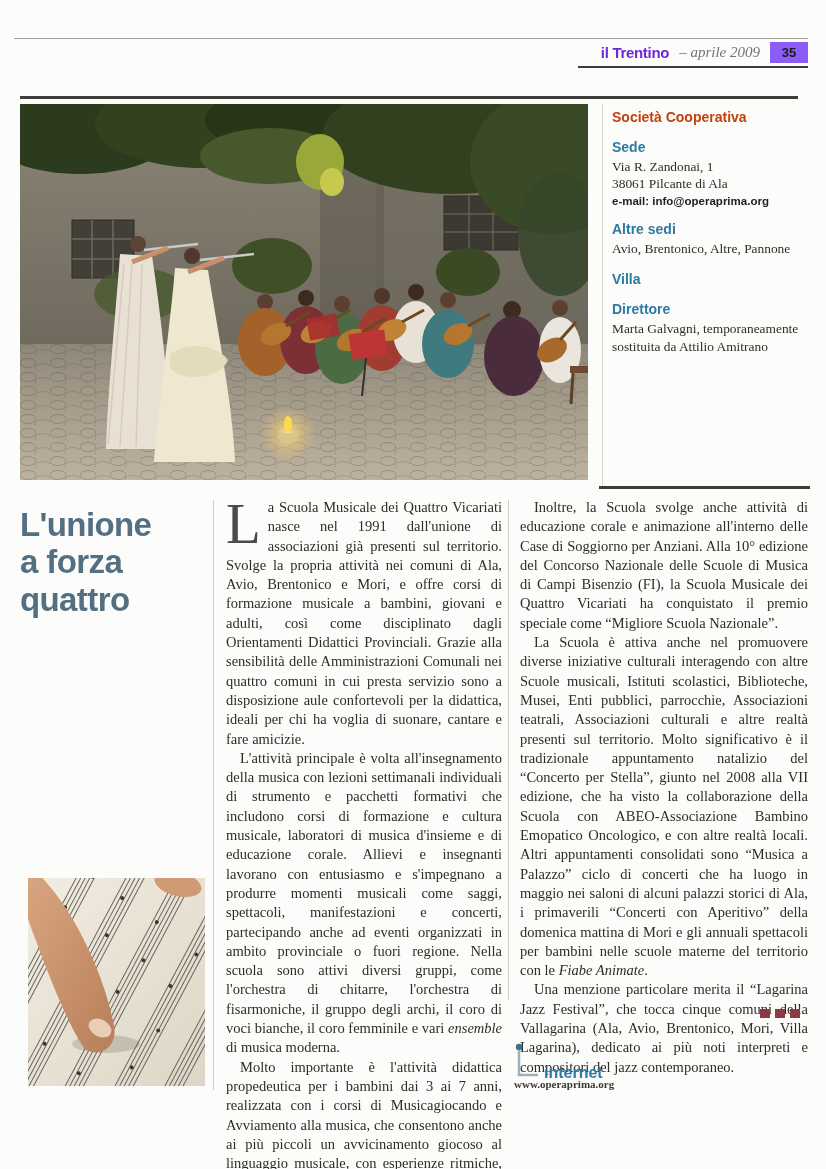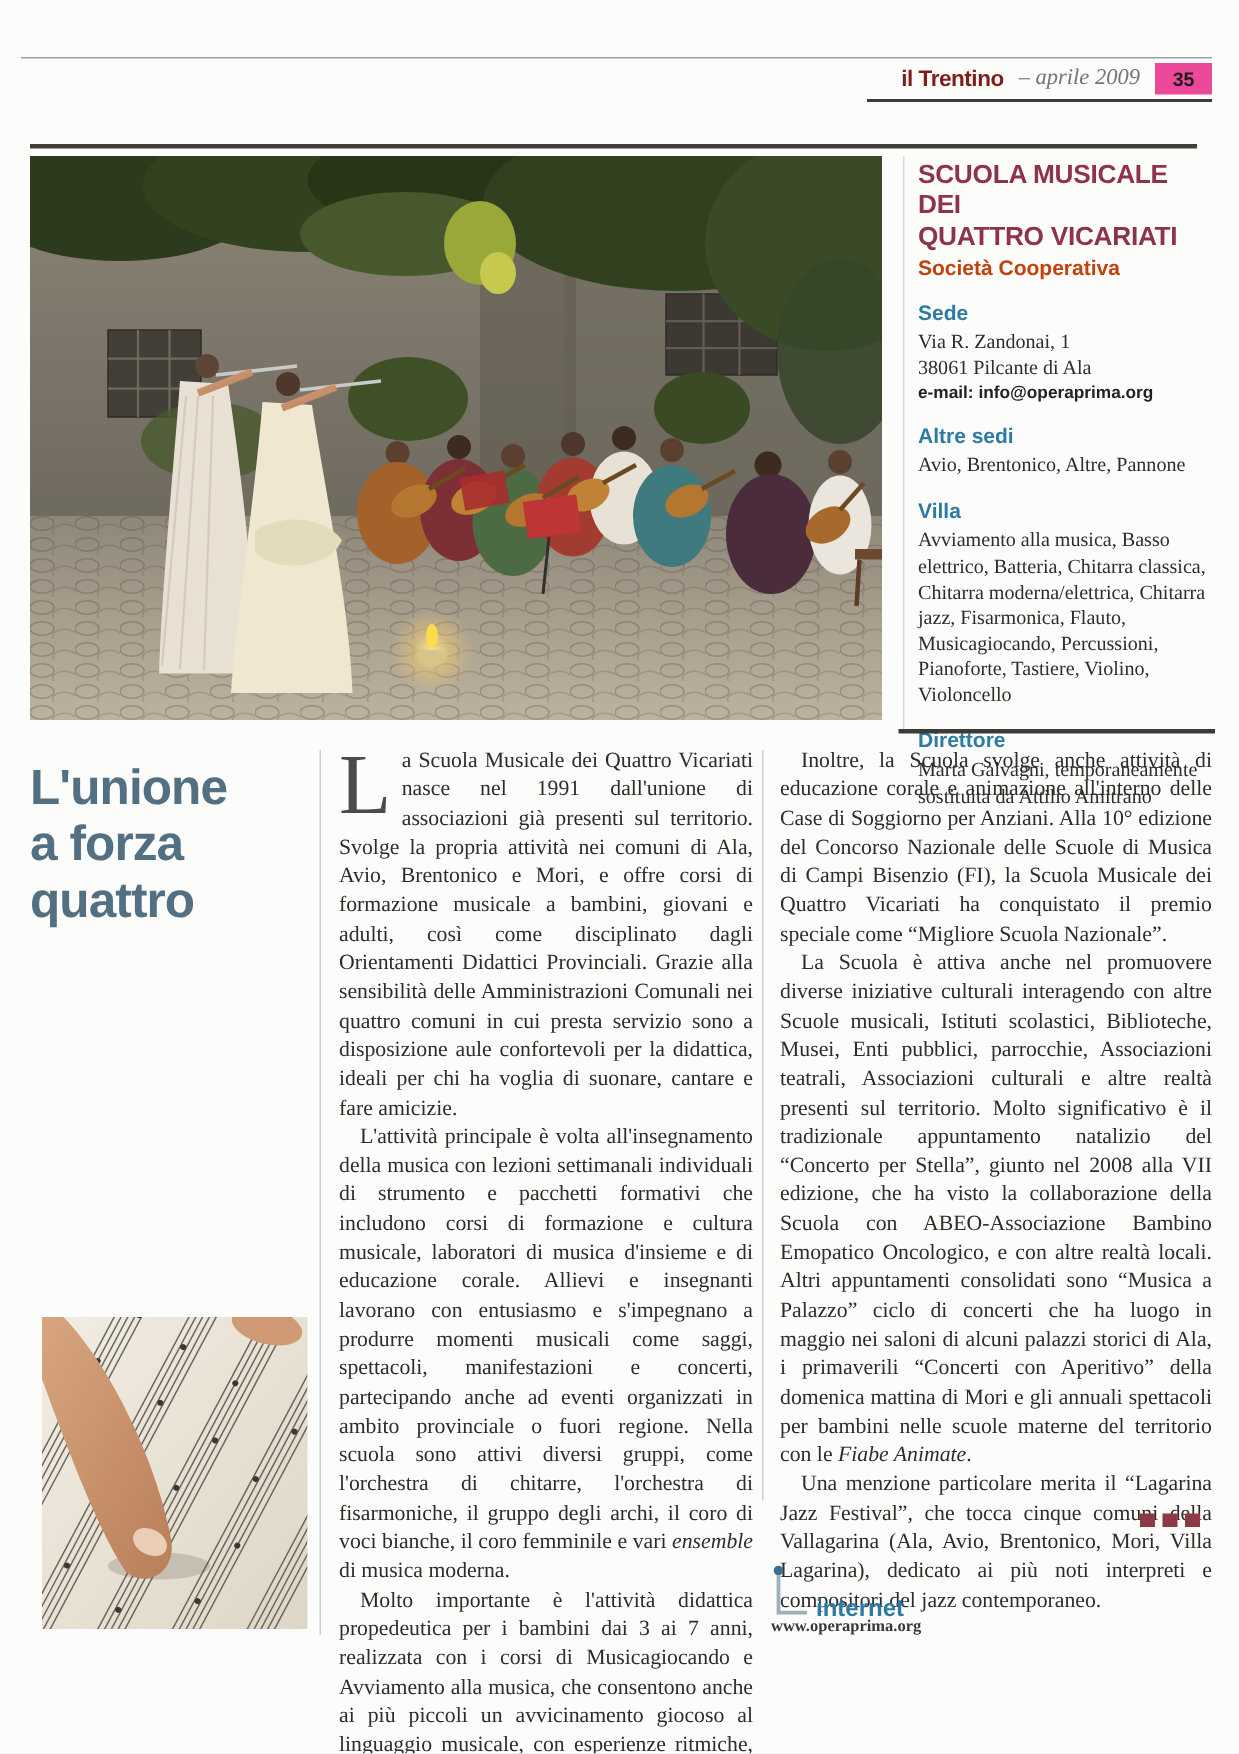--- a/index.html
+++ b/index.html
@@ -2,23 +2,23 @@
 <html><head>
 <meta charset="utf-8">
 <style>
   html,body{margin:0;padding:0;background:#e8e8e6;}
   #page{position:relative;width:826px;height:1169px;margin:0 auto;background:#fcfcfa;
         font-family:"Liberation Serif",serif;color:#2e2c29;overflow:hidden;}
 
   
   .hdr-thin{position:absolute;left:14px;top:38px;width:794px;height:1px;background:#9f9f9d;}
   .hdr-block{position:absolute;top:42px;right:18px;display:flex;align-items:center;gap:10px;}
-  .hdr-mag{font-family:"Liberation Sans",sans-serif;font-weight:800;font-size:15px;color:#7f1d1d;letter-spacing:-0.3px;text-align:right;}
+  .hdr-mag{font-family:"Liberation Sans",sans-serif;font-weight:800;font-size:15px;color:#6d28d9;letter-spacing:-0.3px;text-align:right;}
   .hdr-issue{font-style:italic;font-size:15px;color:#737373;}
-  .hdr-pagenum{width:38px;height:21px;background:#ec4899;color:#1c1c1c;text-align:center;
+  .hdr-pagenum{width:38px;height:21px;background:#8b5cf6;color:#1c1c1c;text-align:center;
                font-family:"Liberation Sans",sans-serif;font-weight:700;font-size:13px;line-height:21px;}
   .hdr-thick{position:absolute;left:578px;top:66px;width:230px;height:2px;background:#3c3c3a;}
 
   
   .content-rule{position:absolute;left:20px;top:96px;width:778px;height:3px;background:#3f3e3b;}
 
   
   .main-photo{position:absolute;left:20px;top:104px;width:568px;height:376px;background:#7b766a;}
   .main-photo svg{display:block;width:100%;height:100%;}
   .photo-sidebar-divider{position:absolute;left:602px;top:104px;width:1px;height:382px;background:#d8d7d4;}
@@ -176,34 +176,31 @@
       <path d="M553 269 L551 300 M575 269 L577 300" stroke="#5a3e27" stroke-width="3"></path>
 
       <circle cx="268" cy="330" r="28" fill="url(#g-glow)"></circle>
       <ellipse cx="268" cy="333" rx="10" ry="4" fill="#d8c58a"></ellipse>
       <ellipse cx="268" cy="320" rx="4" ry="8" fill="#ffd94e"></ellipse>
     </svg>
   </div>
   <div class="photo-sidebar-divider"></div>
 
   <div class="sidebar">
-    <div class="sb-title">SCUOLA MUSICALE DEI
-QUATTRO VICARIATI</div>
     <div class="sb-subtitle">Società Cooperativa</div>
 
     <div class="sb-h">Sede</div>
     <div class="sb-line">Via R. Zandonai, 1</div>
     <div class="sb-line">38061 Pilcante di Ala</div>
     <div class="sb-email">e-mail: info@operaprima.org</div>
 
     <div class="sb-h">Altre sedi</div>
     <div class="sb-line">Avio, Brentonico, Altre, Pannone</div>
 
     <div class="sb-h">Villa</div>
-    <div class="sb-line">Avviamento alla musica, Basso elettrico, Batteria, Chitarra classica, Chitarra moderna/elettrica, Chitarra jazz, Fisarmonica, Flauto, Musicagiocando, Percussioni, Pianoforte, Tastiere, Violino, Violoncello</div>
 
     <div class="sb-h">Direttore</div>
     <div class="sb-line">Marta Galvagni, temporaneamente sostituita da Attilio Amitrano</div>
   </div>
   <div class="sidebar-bottom-rule"></div>
 
   <div class="headline">L'unione
 a forza
 quattro</div>
 

